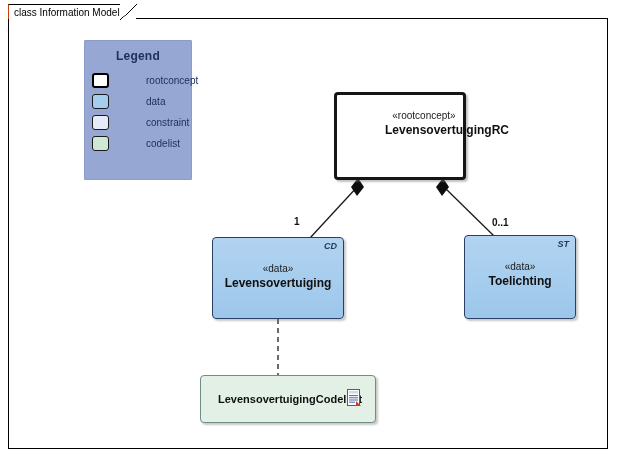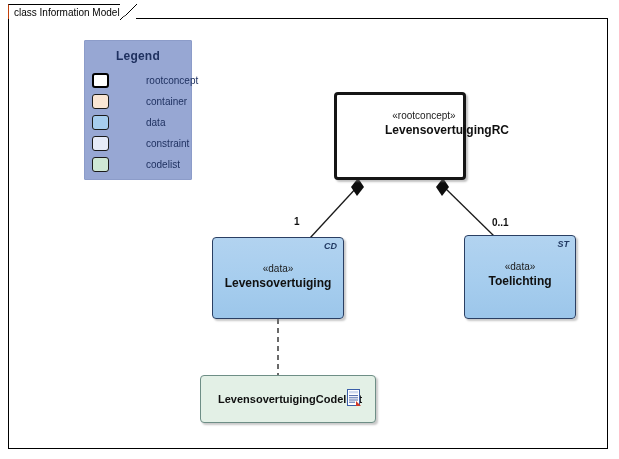--- a/index.html
+++ b/index.html
@@ -208,24 +208,20 @@
 
   <div class="legend">
     <div class="legend-title">Legend</div>
     <div class="legend-items">
 
       <div class="legend-row">
         <div class="swatch thick" style="background:#ffffff"></div>
         <div class="legend-label">rootconcept</div>
       </div>
 
-      <div class="legend-row">
-        <div class="swatch" style="background:#fae6d4"></div>
-        <div class="legend-label">container</div>
-      </div>
 
       <div class="legend-row">
         <div class="swatch" style="background:#a6cdee"></div>
         <div class="legend-label">data</div>
       </div>
 
       <div class="legend-row">
         <div class="swatch" style="background:#e6ebf8"></div>
         <div class="legend-label">constraint</div>
       </div>

